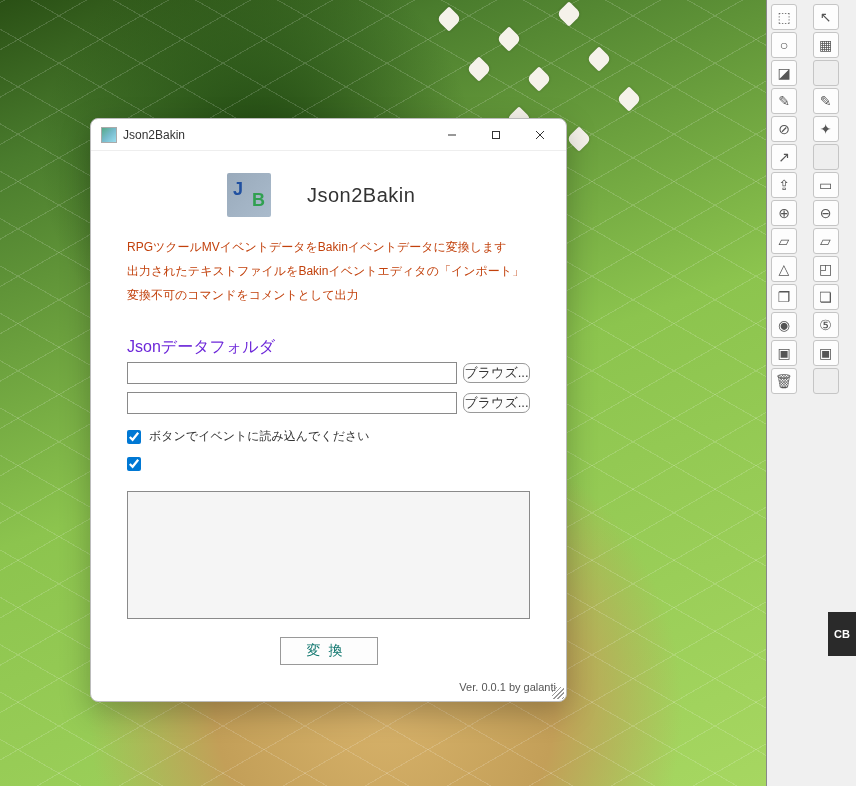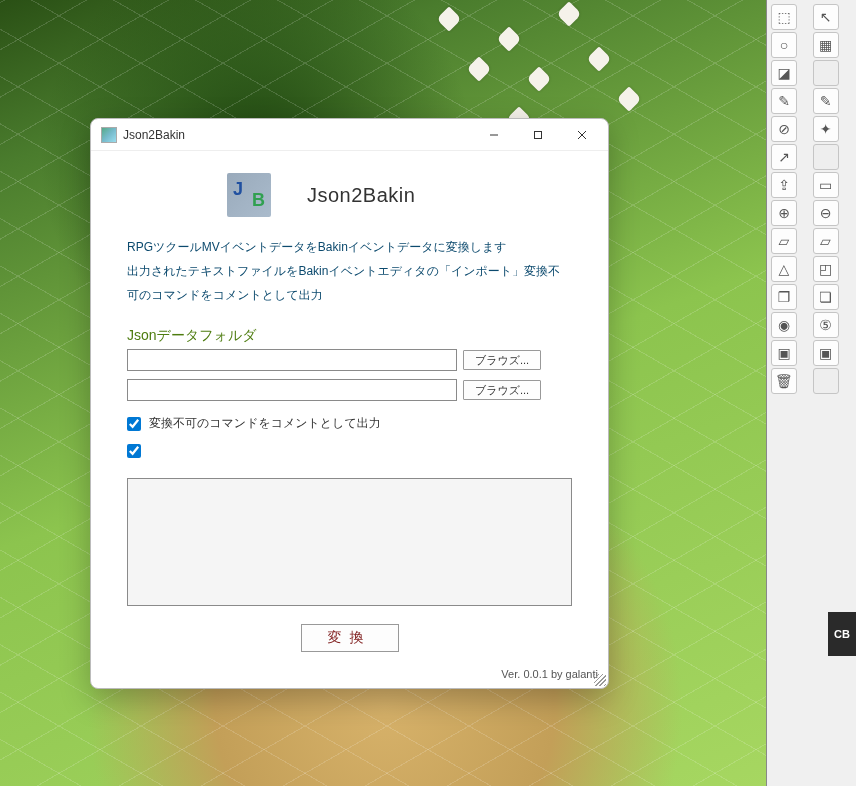--- a/index.html
+++ b/index.html
@@ -87,21 +87,21 @@
       background: #2a2a2a;
       padding: 16px 6px;
       font-weight: bold;
     }
 
     
     .window {
       position: absolute;
       left: 90px;
       top: 118px;
-      width: 519px;
+      width: 477px;
       background: #fff;
       border: 1px solid #bbb;
       border-radius: 8px;
       box-shadow: 0 10px 30px rgba(0,0,0,0.25);
       display: flex;
       flex-direction: column;
     }
     .titlebar {
       display: flex;
       align-items: center;
@@ -174,29 +174,29 @@
       font-size: 18px;
     }
     .app-title {
       font-size: 20px;
       font-weight: 300;
       color: #333;
       letter-spacing: 0.5px;
     }
 
     .desc {
-      color: #0c4a6e;
+      color: #c2410c;
       font-size: 12px;
       line-height: 2;
-      margin-bottom: 14px;
+      margin-bottom: 24px;
     }
 
     .field-label {
-      font-size: 14px;
-      color: #4d7c0f;
+      font-size: 16px;
+      color: #6d28d9;
       margin-bottom: 4px;
       margin-top: 6px;
     }
     .field-row {
       display: flex;
       gap: 6px;
       align-items: center;
       margin-bottom: 8px;
     }
     .field-row input[type="text"] {
@@ -205,22 +205,22 @@
       border: 1px solid #8a8a8a;
       background: #fff;
       padding: 0 4px;
       font-size: 12px;
     }
     .browse-btn {
       width: 78px;
       height: 20px;
       background: #fdfdfd;
       border: 1px solid #999;
-      border-radius: 1px;
-      font-size: 11px;
+      border-radius: 7px;
+      font-size: 13px;
       color: #333;
       cursor: pointer;
       display: flex;
       align-items: center;
       justify-content: center;
     }
 
     .check-row {
       display: flex;
       align-items: center;
@@ -252,21 +252,21 @@
       display: flex;
       justify-content: center;
       padding: 18px 0 6px 0;
     }
     .convert-btn {
       width: 98px;
       height: 28px;
       background: #fdfdfd;
       border: 1px solid #999;
       font-size: 14px;
-      color: #7f1d1d;
+      color: #0f766e;
       cursor: pointer;
       letter-spacing: 8px;
     }
 
     .version {
       text-align: right;
       font-size: 11px;
       color: #555;
       padding: 0 10px 8px 0;
     }
@@ -370,21 +370,21 @@
       <button class="browse-btn">ブラウズ...</button>
     </div>
 
     <div class="field-row">
       <input type="text" value="" style="">
       <button class="browse-btn">ブラウズ...</button>
     </div>
 
     <div class="check-row">
       <input type="checkbox" id="cb1" checked="" style="">
-      <label for="cb1">変換不可のコマンドをコメントとして出力</label>
+      <label for="cb1">ボタンでイベントに読み込んでください</label>
     </div>
 
     <div class="check-row">
       <input type="checkbox" id="cb2" checked="" style="">
     </div>
 
     <textarea class="log-area" readonly="" style=""></textarea>
 
     <div class="convert-row">
       <button class="convert-btn">変換</button>

